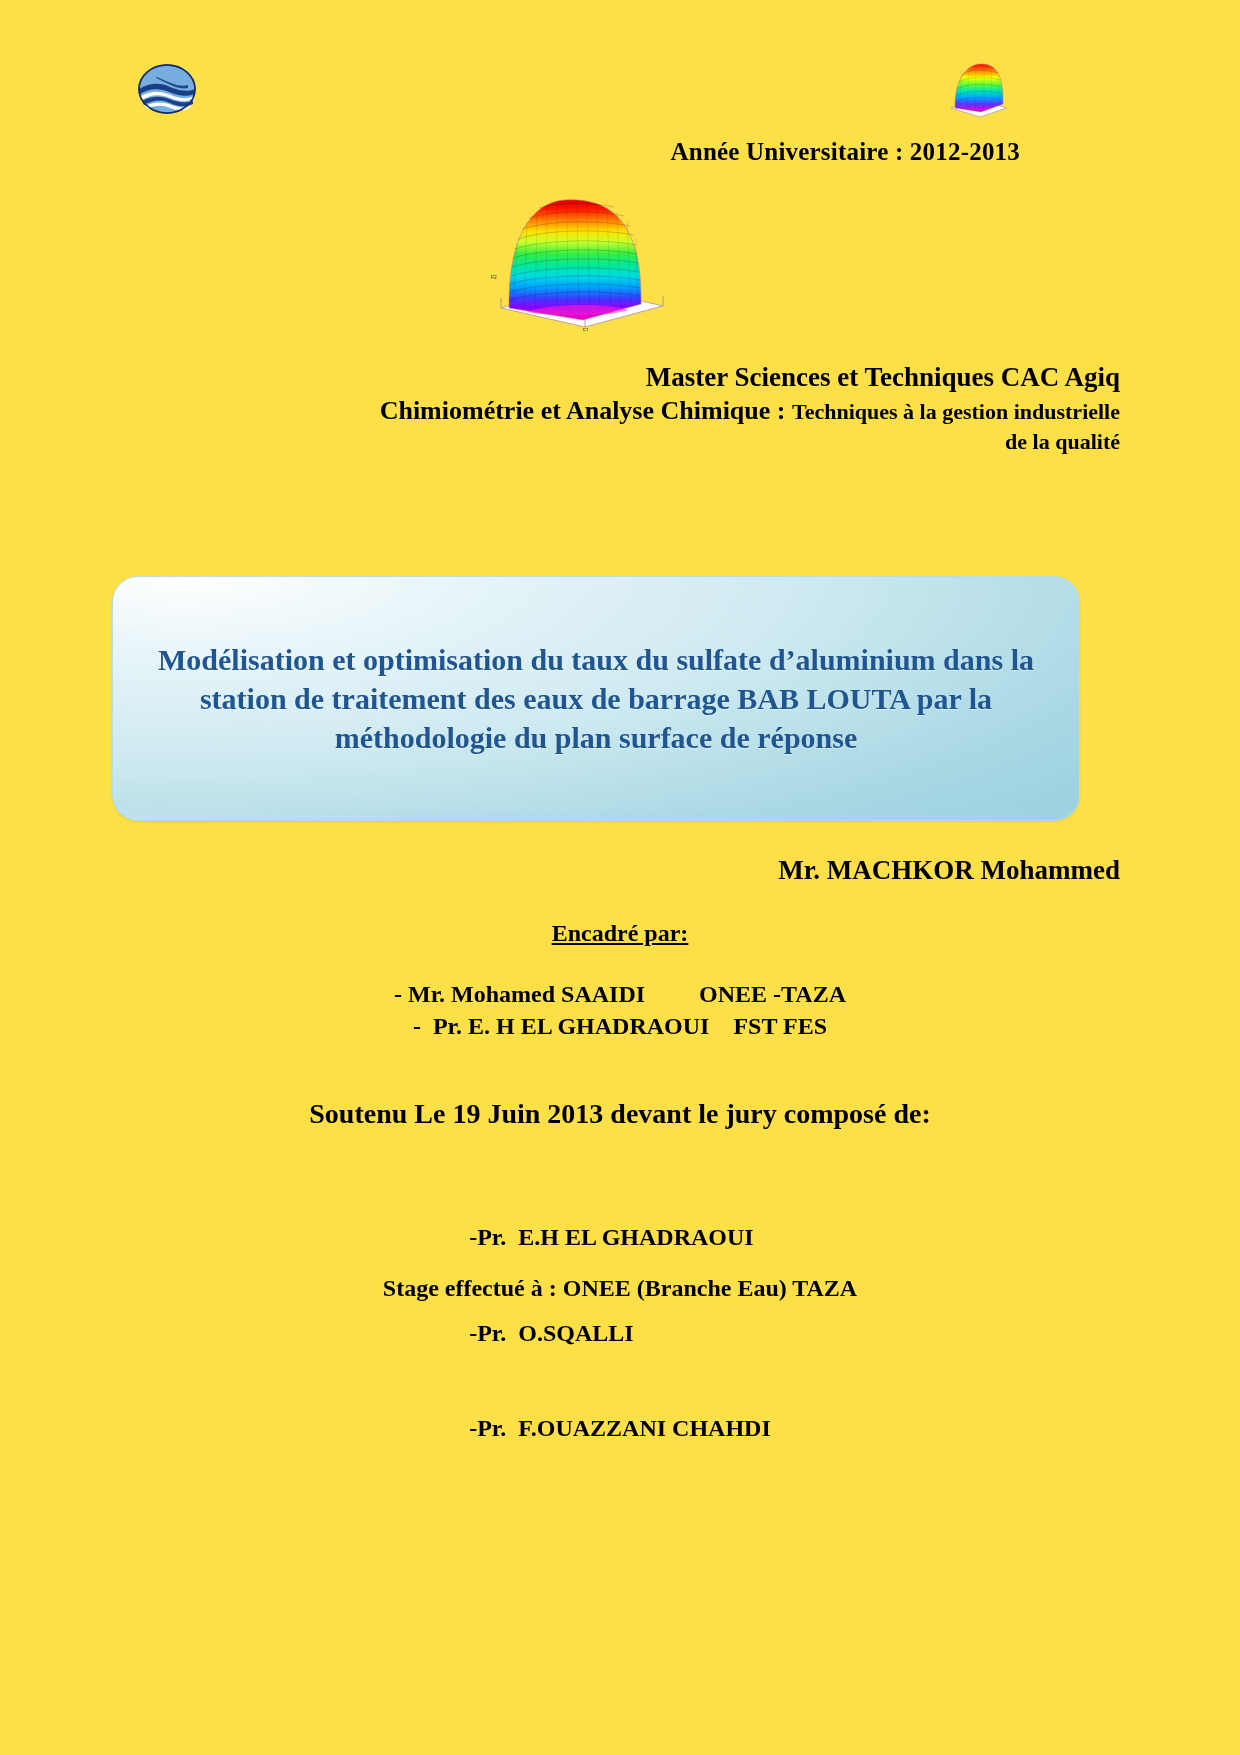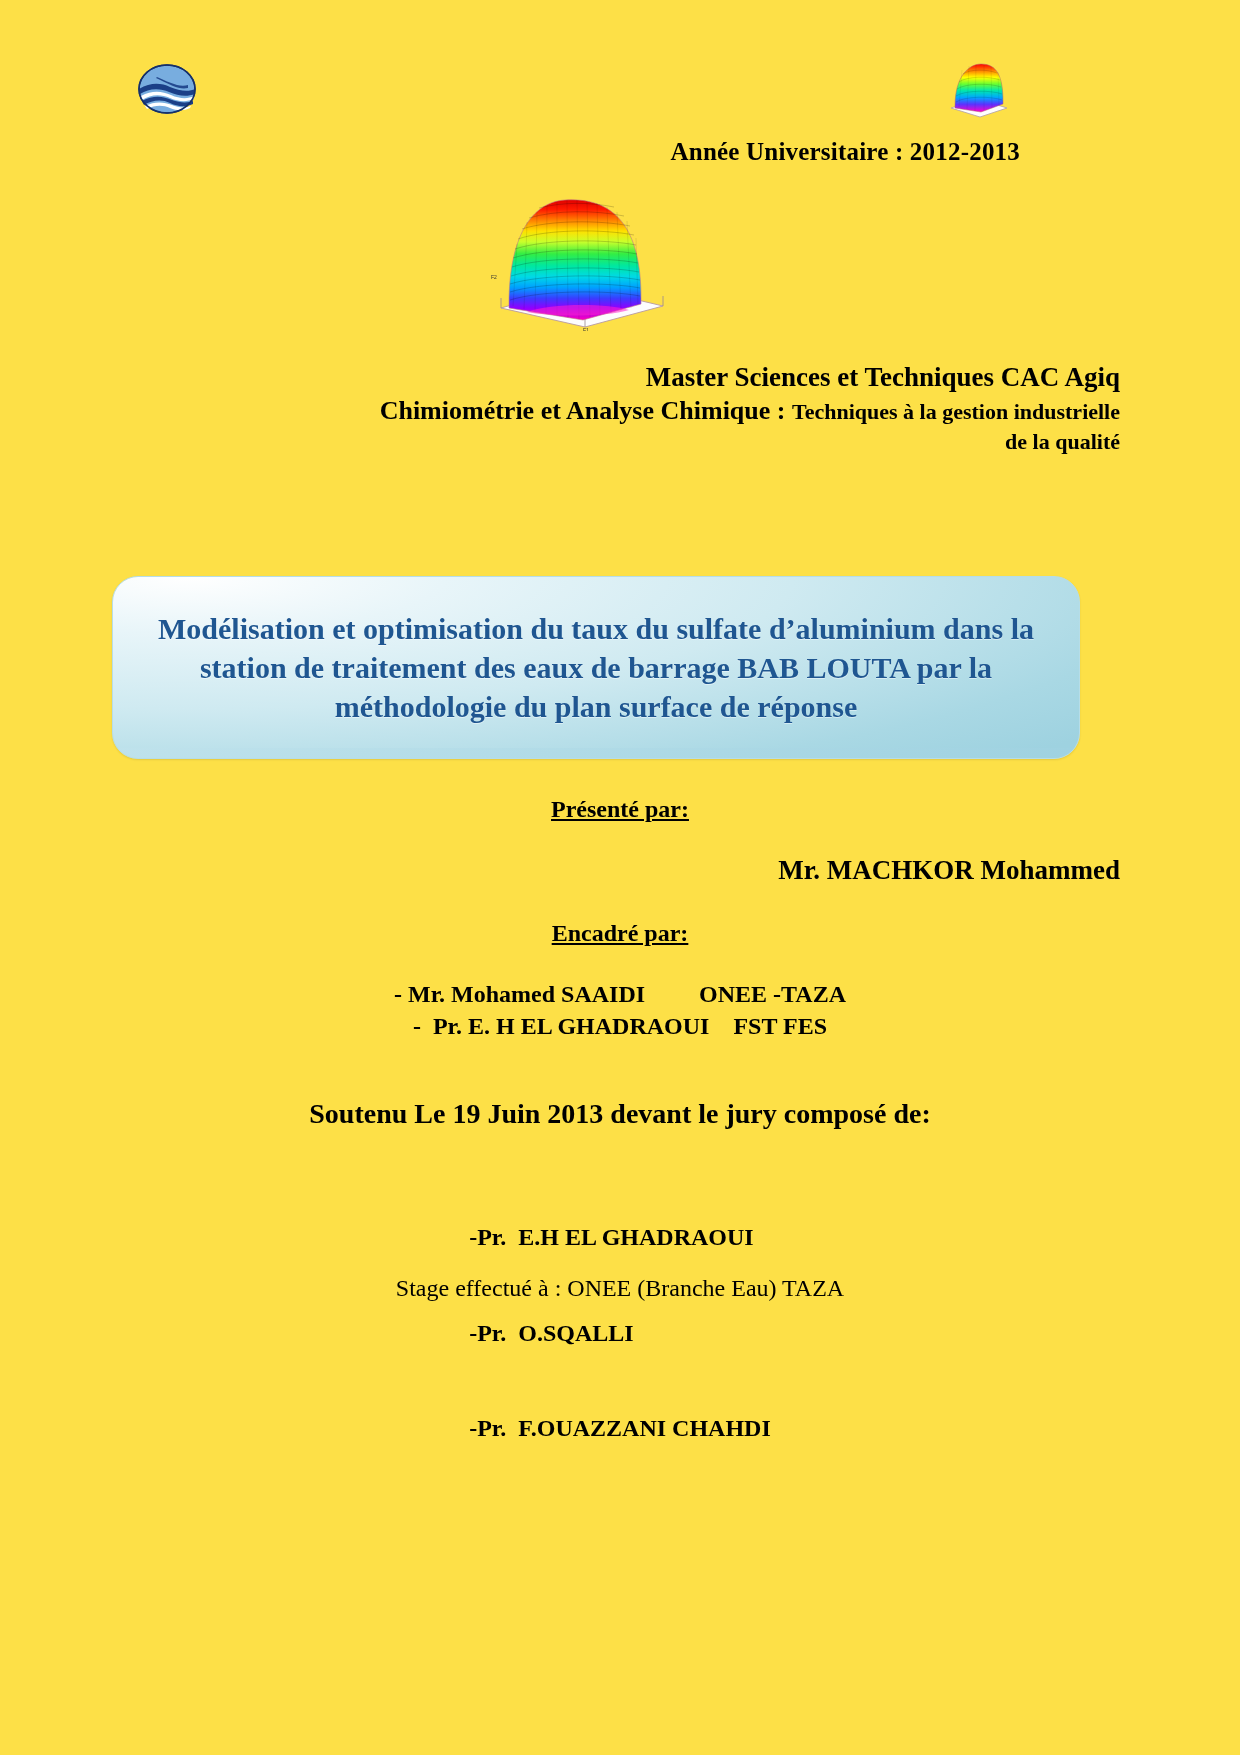--- a/index.html
+++ b/index.html
@@ -101,21 +101,21 @@
     font-weight: normal;
     line-height: 1.32;
   }
 
   
   .title-box {
     position: absolute;
     left: 112px;
     top: 576px;
     width: 968px;
-    height: 183px;
+    height: 245px;
     border-radius: 26px;
     background:
       radial-gradient(120% 140% at 8% 0%, #ffffff 0%, #e8f5f9 22%, #cfeaf1 52%, #a9d8e4 85%, #9ed2e0 100%);
     border: 1px solid #b6dde8;
     box-shadow: 0 1px 2px rgba(0,0,0,0.10);
     display: flex;
     align-items: center;
     justify-content: center;
     box-sizing: border-box;
     overflow: hidden;
@@ -218,21 +218,21 @@
   }
 
   
   .stage {
     position: absolute;
     left: 120px;
     top: 1275px;
     width: 1000px;
     text-align: center;
     font-size: 24px;
-    font-weight: normal;
+    font-weight: bold;
   }
 </style>
 </head>
 <body>
 
 <div class="page">
 
   <div class="logo-left">
     <svg viewBox="0 0 60 52" width="60" height="52" aria-hidden="true">
       <ellipse cx="30" cy="26" rx="28" ry="24" fill="#78ADDF" stroke="#15306b" stroke-width="1.4"></ellipse>
@@ -352,23 +352,20 @@
     <div class="line-master">Master Sciences et Techniques CAC Agiq</div>
     <div class="line-chimio"><span>Chimiométrie et Analyse Chimique : </span><span class="small">Techniques à la gestion industrielle</span></div>
     <div class="line-chimio small" style="font-size:22px">de la qualité</div>
   </div>
 
 
   <div class="title-box">
     <div class="title-text">Modélisation et optimisation du taux du sulfate d’aluminium dans la station de traitement des eaux de barrage BAB LOUTA  par la méthodologie du plan surface de réponse</div>
   </div>
 
-  <div class="presente-label">
-    <span class="u">Présenté par:</span>
-  </div>
   <div class="presente-name">Mr. MACHKOR Mohammed</div>
 
   <div class="encadre-label">
     <span class="u">Encadré par:</span>
   </div>
   <div class="supervisors">
     <span class="sup-row">- Mr. Mohamed SAAIDI         ONEE -TAZA</span>
     <span class="sup-row">-  Pr. E. H EL GHADRAOUI    FST FES</span>
   </div>
 

